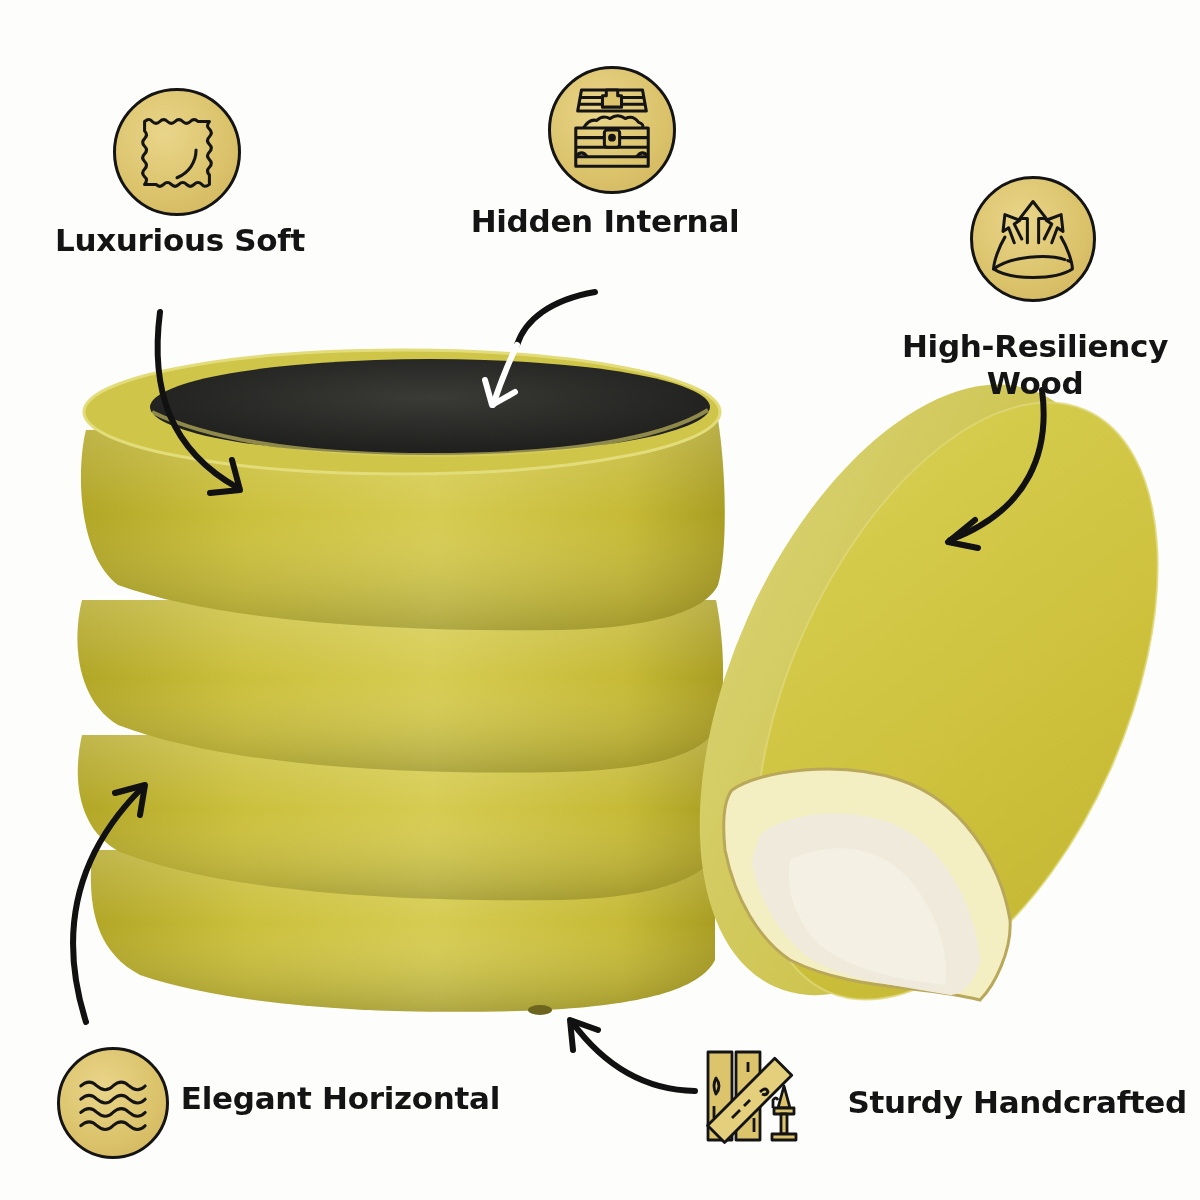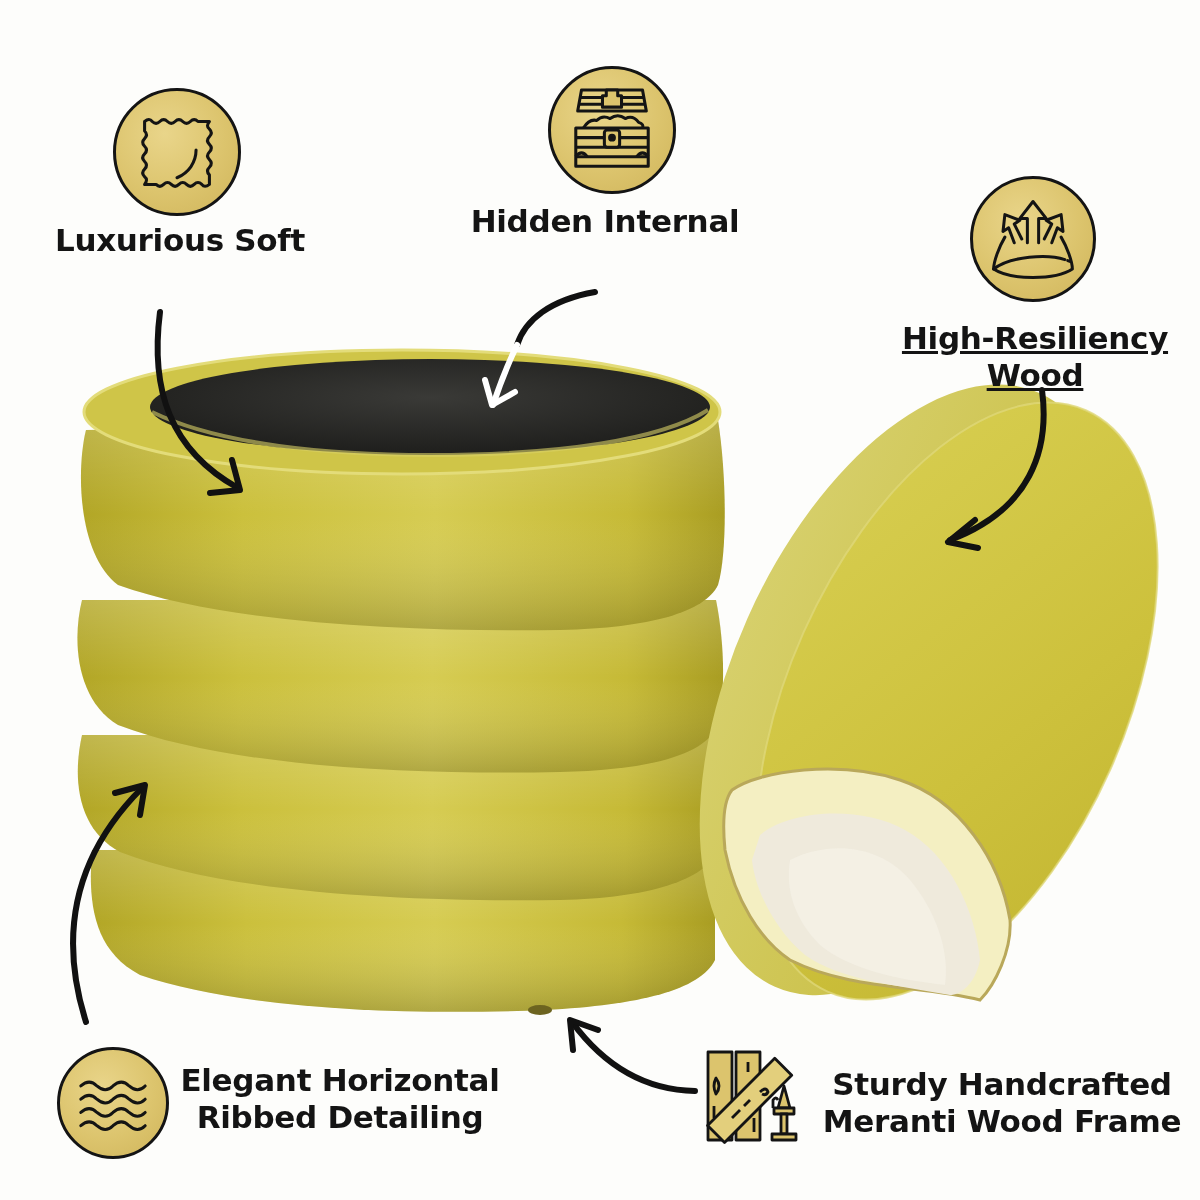--- a/index.html
+++ b/index.html
@@ -14,21 +14,21 @@
       position: absolute; border-radius: 50%;
       background: radial-gradient(circle at 40% 35%, #e9d58a 0%, #dcc46d 55%, #cfb45a 100%);
       border: 3px solid #141414; box-sizing: border-box;
     }
     .badge svg { position: absolute; left: 0; top: 0; width: 100%; height: 100%; }
     .label {
       position: absolute; font-weight: bold; font-size: 31px; line-height: 37px;
       letter-spacing: -0.3px; color: #141414; white-space: nowrap;
     }
     .center { text-align: center; }
-    .left { text-align: center; }
+    .left { text-align: right; margin-top: 18px; }
     #scene { position: absolute; left: 0; top: 0; width: 1200px; height: 1200px; }
   </style>
 </head>
 <body>
 
 <svg id="scene" viewBox="0 0 1200 1200" xmlns="http://www.w3.org/2000/svg">
   <defs>
     <linearGradient id="ringGrad" x1="0" y1="0" x2="1" y2="0">
       <stop offset="0" stop-color="#b2a626"></stop>
       <stop offset="0.25" stop-color="#cbc03c"></stop>
@@ -146,36 +146,35 @@
 <div class="badge" style="left:970px;top:176px;width:126px;height:126px;">
   <svg viewBox="0 0 128 128" fill="none" stroke="#141414" stroke-width="3.2" stroke-linejoin="round" stroke-linecap="round">
     <path d="M58,68 L58,42 L50,42 L64,24 L78,42 L70,42 L70,68"></path>
     <path d="M44,68 L38,52 L32,56 L34,38 L50,44 L44,48 L52,64"></path>
     <path d="M84,68 L90,52 L96,56 L94,38 L78,44 L84,48 L76,64"></path>
     <path d="M34,62 C28,72 22,88 22,96 C40,108 88,108 106,96 C106,88 100,72 94,62"></path>
     <path d="M22,96 C40,82 80,80 98,86"></path>
     <line x1="101" y1="87" x2="104" y2="88"></line>
   </svg>
 </div>
-<div class="label center" style="left:895px;top:320px;width:280px;text-decoration:underline;">
+<div class="label center" style="left:895px;top:328px;width:280px;">
   <div>High-Resiliency</div>
   <div>Wood</div>
 </div>
 
 <div class="badge" style="left:57px;top:1047px;width:112px;height:112px;">
   <svg viewBox="0 0 112 112" fill="none" stroke="#141414" stroke-width="3.2" stroke-linecap="round">
     <path d="M22,38 q9,-8 17,0 q9,8 17,0 q9,-8 17,0 q9,8 17,0"></path>
     <path d="M22,52 q9,-8 17,0 q9,8 17,0 q9,-8 17,0 q9,8 17,0"></path>
     <path d="M22,66 q9,-8 17,0 q9,8 17,0 q9,-8 17,0 q9,8 17,0"></path>
     <path d="M22,80 q9,-8 17,0 q9,8 17,0 q9,-8 17,0 q9,8 17,0"></path>
   </svg>
 </div>
 <div class="label left" style="left:180px;top:1062px;width:320px;">
   <div>Elegant Horizontal</div>
-  <div>Ribbed Detailing</div>
 </div>
 
 <div class="abs" style="left:702px;top:1048px;width:110px;height:100px;">
   <svg viewBox="0 0 110 100" width="110" height="100" stroke="#141414" stroke-width="2.8" stroke-linejoin="round">
     <rect x="6" y="4" width="24" height="88" fill="#dcc46d"></rect>
     <rect x="34" y="4" width="24" height="88" fill="#dcc46d"></rect>
     <path d="M14,30 q-4,8 0,16 q6,-8 0,-16 Z" fill="none"></path>
     <line x1="12" y1="58" x2="12" y2="70"></line>
     <line x1="46" y1="14" x2="46" y2="24"></line>
     <line x1="52" y1="70" x2="52" y2="84"></line>
@@ -185,14 +184,13 @@
     <line x1="42" y1="58" x2="48" y2="52"></line>
     <path d="M82,38 L88,60 L76,60 Z" fill="#dcc46d"></path>
     <rect x="72" y="60" width="20" height="6" fill="#dcc46d"></rect>
     <rect x="79" y="66" width="6" height="20" fill="#dcc46d"></rect>
     <rect x="70" y="86" width="24" height="6" fill="#dcc46d"></rect>
     <path d="M71,60 l0,-8 q3,-4 5,0" fill="none"></path>
   </svg>
 </div>
 <div class="label left" style="left:817px;top:1066px;width:370px;">
   <div>Sturdy Handcrafted</div>
-  <div>Meranti Wood Frame</div>
 </div>
 
 </body></html>

